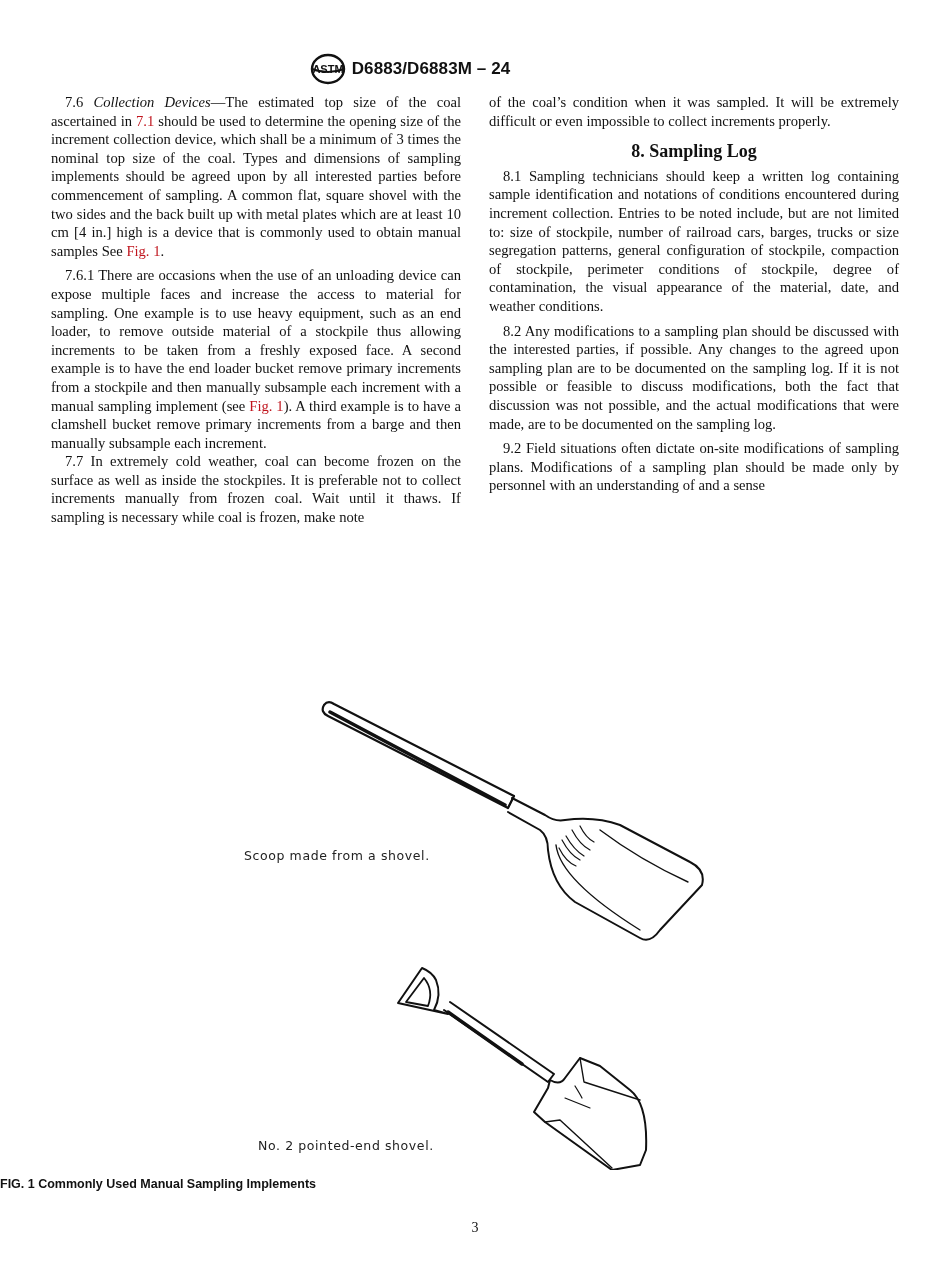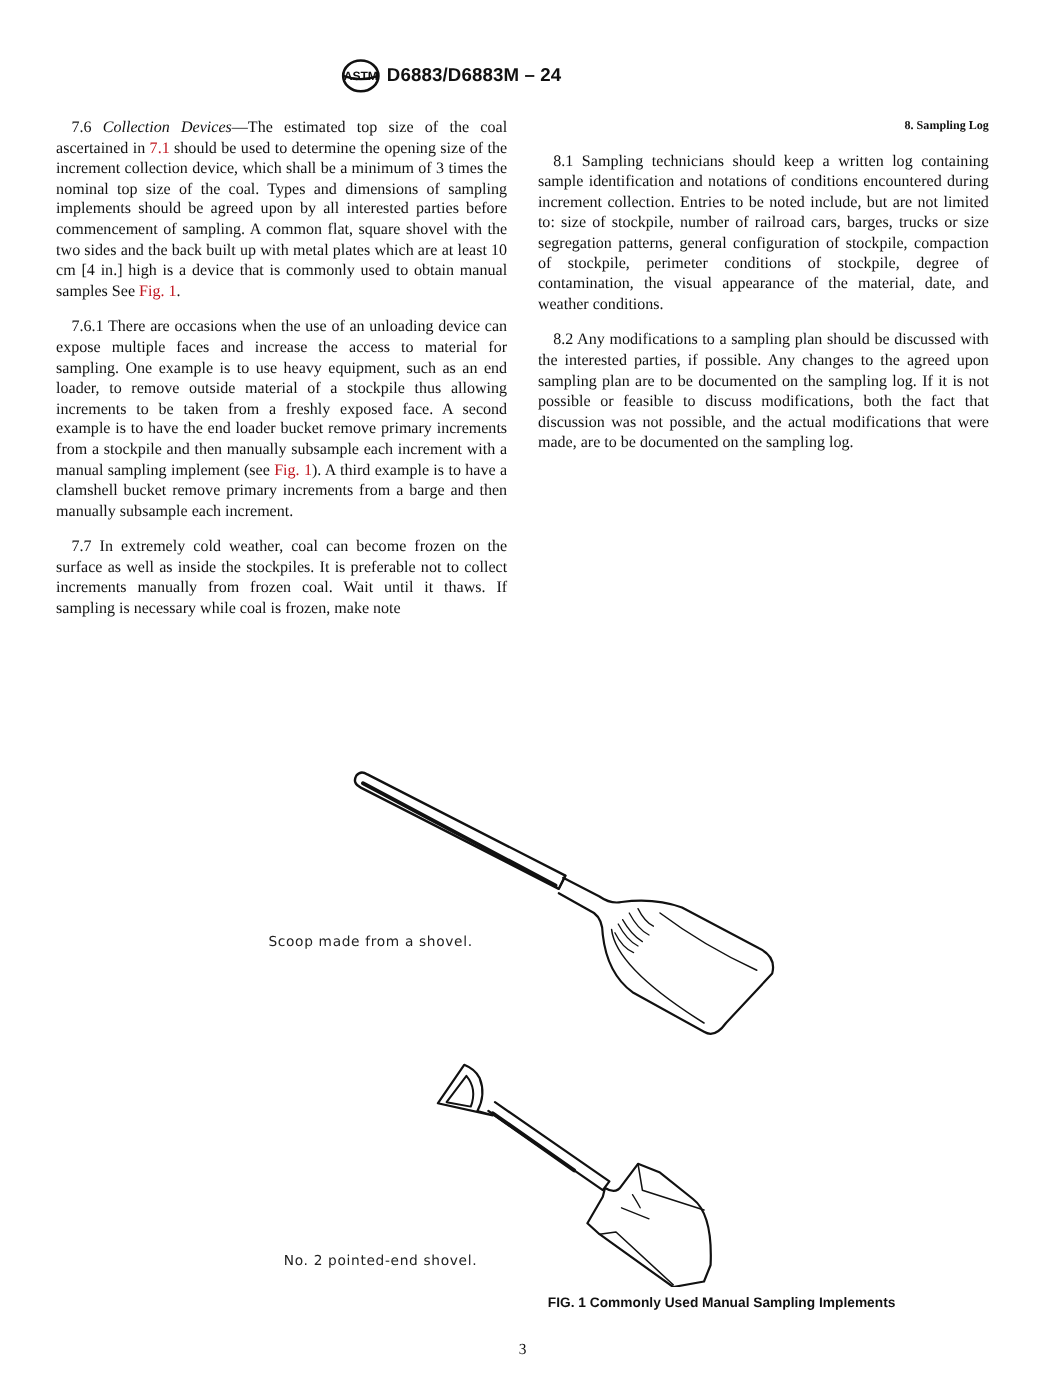--- a/index.html
+++ b/index.html
@@ -3,29 +3,29 @@
 <meta charset="utf-8">
 <style>
   html, body { margin: 0; padding: 0; background: #ffffff; }
   body { width: 950px; height: 1272px; position: relative; overflow: hidden; color: #111; }
   .header { position: absolute; top: 53px; left: 0; width: 820px; display: flex; justify-content: center; align-items: center; }
   .logo { width: 36px; height: 32px; margin-right: 6px; }
   .doc-id { font-family: "Liberation Sans", sans-serif; font-weight: bold; font-size: 17px; letter-spacing: 0.1px; }
   .col { position: absolute; top: 93px; width: 410px; font-family: "Liberation Serif", serif; font-size: 14.6px; line-height: 18.6px; text-align: justify; }
   .col-left { left: 51px; }
   .col-right { left: 489px; }
-  .col p { margin: 14px 0 6px 0; text-indent: 14px; hyphens: manual; }
+  .col p { margin: 0 0 6px 0; text-indent: 14px; hyphens: manual; }
   .col p.cont { text-indent: 0; }
   .col p.tight { margin-bottom: 0; }
-  .col h2 { font-size: 11px; font-weight: bold; margin: 12px 0 6px 0; text-align: right; }
+  .col h2 { font-size: 18px; font-weight: bold; margin: 12px 0 6px 0; text-align: center; }
   .link { color: #c0141d; }
   .ital { font-style: italic; }
   .figure { position: absolute; left: 0; top: 690px; width: 876px; height: 480px; text-decoration: underline; }
   .fig-label { position: absolute; font-family: "DejaVu Sans", sans-serif; font-size: 12.5px; color: #222; letter-spacing: 0.6px; }
-  .fig-caption { position: absolute; top: 1177px; left: 0; width: 814px; text-align: right; font-family: "Liberation Sans", sans-serif; font-weight: bold; font-size: 12.5px; }
+  .fig-caption { position: absolute; top: 1177px; left: 0; width: 814px; text-align: left; font-family: "Liberation Sans", sans-serif; font-weight: bold; font-size: 12.5px; }
   .page-num { position: absolute; top: 1220px; left: 0; width: 950px; text-align: center; font-family: "Liberation Serif", serif; font-size: 14px; }
 </style>
 </head>
 <body>
 
 <div class="header">
   <svg class="logo" viewBox="0 0 36 32">
     <ellipse cx="18" cy="16" rx="16" ry="14" fill="none" stroke="#111" stroke-width="2.4"></ellipse>
     <path d="M2 16 Q18 22 34 16" fill="none" stroke="#111" stroke-width="2"></path>
     <text x="18" y="20" text-anchor="middle" font-family="Liberation Sans, sans-serif" font-size="11" font-weight="bold" fill="#111">ASTM</text>
@@ -33,23 +33,25 @@
   <span class="doc-id">D6883/D6883M – 24</span>
 </div>
 
 <div class="col col-left">
   <p><span>7.6 </span><span class="ital">Collection Devices</span><span>—The estimated top size of the coal ascertained in </span><span class="link">7.1</span><span> should be used to determine the opening size of the increment collection device, which shall be a minimum of 3 times the nominal top size of the coal. Types and dimensions of sampling implements should be agreed upon by all interested parties before commencement of sampling. A common flat, square shovel with the two sides and the back built up with metal plates which are at least 10 cm [4 in.] high is a device that is commonly used to obtain manual samples See </span><span class="link">Fig. 1</span><span>.</span></p>
   <p class="tight"><span>7.6.1 There are occasions when the use of an unloading device can expose multiple faces and increase the access to material for sampling. One example is to use heavy equipment, such as an end loader, to remove outside material of a stockpile thus allowing increments to be taken from a freshly exposed face. A second example is to have the end loader bucket remove primary increments from a stockpile and then manually subsample each increment with a manual sampling implement (see </span><span class="link">Fig. 1</span><span>). A third example is to have a clamshell bucket remove primary increments from a barge and then manually subsample each increment.</span></p>
   <p>7.7 In extremely cold weather, coal can become frozen on the surface as well as inside the stockpiles. It is preferable not to collect increments manually from frozen coal. Wait until it thaws. If sampling is necessary while coal is frozen, make note</p>
 </div>
 
 <div class="col col-right">
+  <p class="cont">of the coal’s condition when it was sampled. It will be extremely difficult or even impossible to collect increments properly.</p>
   <h2>8. Sampling Log</h2>
   <p>8.1 Sampling technicians should keep a written log contain­ing sample identification and notations of conditions encoun­tered during increment collection. Entries to be noted include, but are not limited to: size of stockpile, number of railroad cars, barges, trucks or size segregation patterns, general configura­tion of stockpile, compaction of stockpile, perimeter conditions of stockpile, degree of contamination, the visual appearance of the material, date, and weather conditions.</p>
   <p>8.2 Any modifications to a sampling plan should be dis­cussed with the interested parties, if possible. Any changes to the agreed upon sampling plan are to be documented on the sampling log. If it is not possible or feasible to discuss modifications, both the fact that discussion was not possible, and the actual modifications that were made, are to be documented on the sampling log.</p>
+  <p>9.2 Field situations often dictate on-site modifications of sampling plans. Modifications of a sampling plan should be made only by personnel with an understanding of and a sense</p>
 </div>
 
 <div class="figure">
   <svg width="950" height="480" viewBox="0 690 950 480" style="position:absolute;left:0;top:0;">
 
     <g fill="none" stroke="#111" stroke-linecap="round" stroke-linejoin="round">
       <path d="M324 705 Q320 712 328 716 L508 808 L514 796 L334 704 Q328 700 324 705 Z" stroke-width="2.2"></path>
       <path d="M330 712 L505 805" stroke-width="3.5" stroke="#111"></path>
       <path d="M512 798 L545 815 Q555 822 565 820 Q595 816 620 825 L690 862 Q706 870 702 885 L660 930 Q650 944 640 938 L575 902 Q552 885 548 850 Q548 836 540 830 L508 812" stroke-width="2"></path>
       <path d="M508 808 L514 796" stroke-width="1.6"></path>

